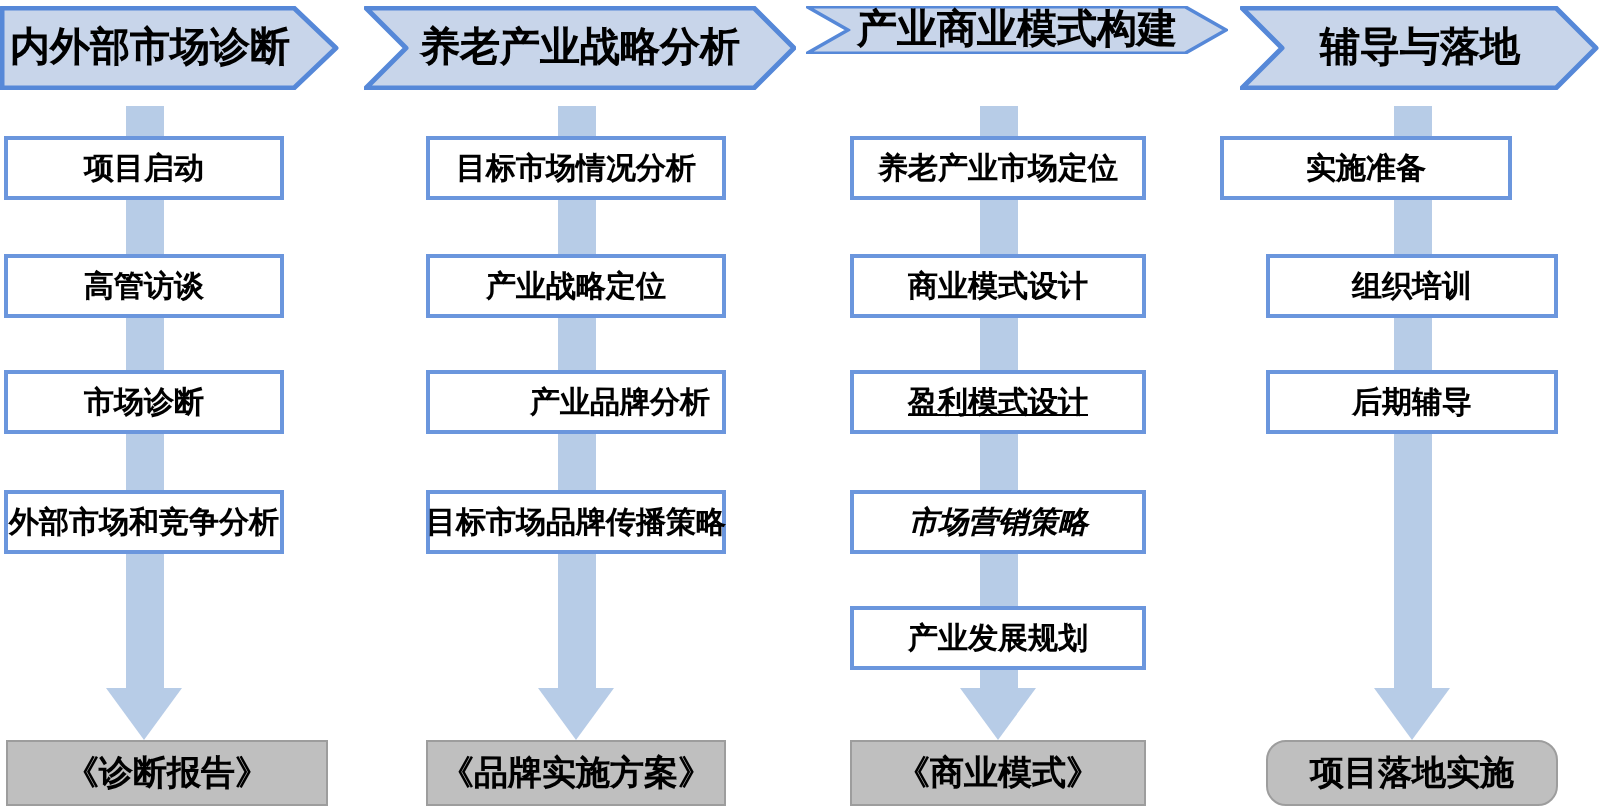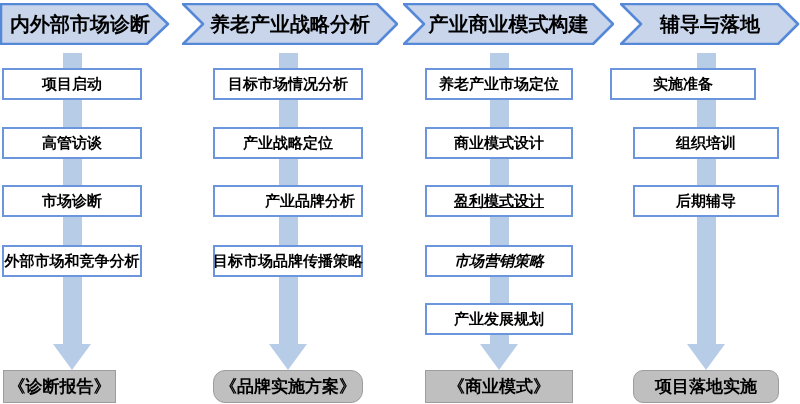--- a/index.html
+++ b/index.html
@@ -69,55 +69,55 @@
   }
 </style>
 </head>
 <body>
 
 <div class="canvas">
 
   <div class="abs flow-stem" style="left:63px;top:53px;width:19px;height:292px;"></div>
   <div class="abs flow-head" style="left:53px;top:344px;"></div>
 
-  <div class="abs stage-header" style="left:0px;top:3px;width:170px;height:42px;justify-content:flex-end;">
+  <div class="abs stage-header" style="left:0px;top:3px;width:170px;height:42px;">
     <svg viewBox="0 0 170 42" preserveAspectRatio="none">
       <polygon points="1,1 147,1 168,21 147,41 1,41"></polygon>
     </svg>
     <span class="stage-title" style="padding-right:20px;">内外部市场诊断</span>
   </div>
 
   <div class="abs step-box" style="left:2px;top:68px;width:140px;height:32px;">项目启动</div>
   <div class="abs step-box" style="left:2px;top:127px;width:140px;height:32px;">高管访谈</div>
   <div class="abs step-box" style="left:2px;top:185px;width:140px;height:32px;">市场诊断</div>
   <div class="abs step-box" style="left:2px;top:245px;width:140px;height:32px;">外部市场和竞争分析</div>
 
-  <div class="abs deliverable" style="left:3px;top:370px;width:113px;height:33px;">《诊断报告》</div>
+  <div class="abs deliverable" style="left:3px;top:370px;width:161px;height:33px;">《诊断报告》</div>
 
   <div class="abs flow-stem" style="left:279px;top:53px;width:19px;height:292px;"></div>
   <div class="abs flow-head" style="left:269px;top:344px;"></div>
 
   <div class="abs stage-header" style="left:182px;top:3px;width:216px;height:42px;">
     <svg viewBox="0 0 216 42" preserveAspectRatio="none">
       <polygon points="1,1 195,1 215,21 195,41 1,41 21,21"></polygon>
     </svg>
     <span class="stage-title">养老产业战略分析</span>
   </div>
 
   <div class="abs step-box" style="left:213px;top:68px;width:150px;height:32px;">目标市场情况分析</div>
   <div class="abs step-box" style="left:213px;top:127px;width:150px;height:32px;">产业战略定位</div>
   <div class="abs step-box" style="left:213px;top:185px;width:150px;height:32px;padding-left:44px;">产业品牌分析</div>
   <div class="abs step-box" style="left:213px;top:245px;width:150px;height:32px;">目标市场品牌传播策略</div>
 
-  <div class="abs deliverable" style="left:213px;top:370px;width:150px;height:33px;border-radius:12px;">《品牌实施方案》</div>
+  <div class="abs deliverable" style="left:213px;top:370px;width:150px;height:33px;">《品牌实施方案》</div>
 
   <div class="abs flow-stem" style="left:490px;top:53px;width:19px;height:292px;"></div>
   <div class="abs flow-head" style="left:480px;top:344px;"></div>
 
-  <div class="abs stage-header" style="left:403px;top:3px;width:211px;height:42px;">
+  <div class="abs stage-header" style="left:403px;top:3px;width:211px;height:24px;">
     <svg viewBox="0 0 211 42" preserveAspectRatio="none">
       <polygon points="1,1 190,1 210,21 190,41 1,41 21,21"></polygon>
     </svg>
     <span class="stage-title">产业商业模式构建</span>
   </div>
 
   <div class="abs step-box" style="left:425px;top:68px;width:148px;height:32px;">养老产业市场定位</div>
   <div class="abs step-box" style="left:425px;top:127px;width:148px;height:32px;">商业模式设计</div>
   <div class="abs step-box" style="left:425px;top:185px;width:148px;height:32px;text-decoration:underline;">盈利模式设计</div>
   <div class="abs step-box" style="left:425px;top:245px;width:148px;height:32px;font-style:italic;">市场营销策略</div>

